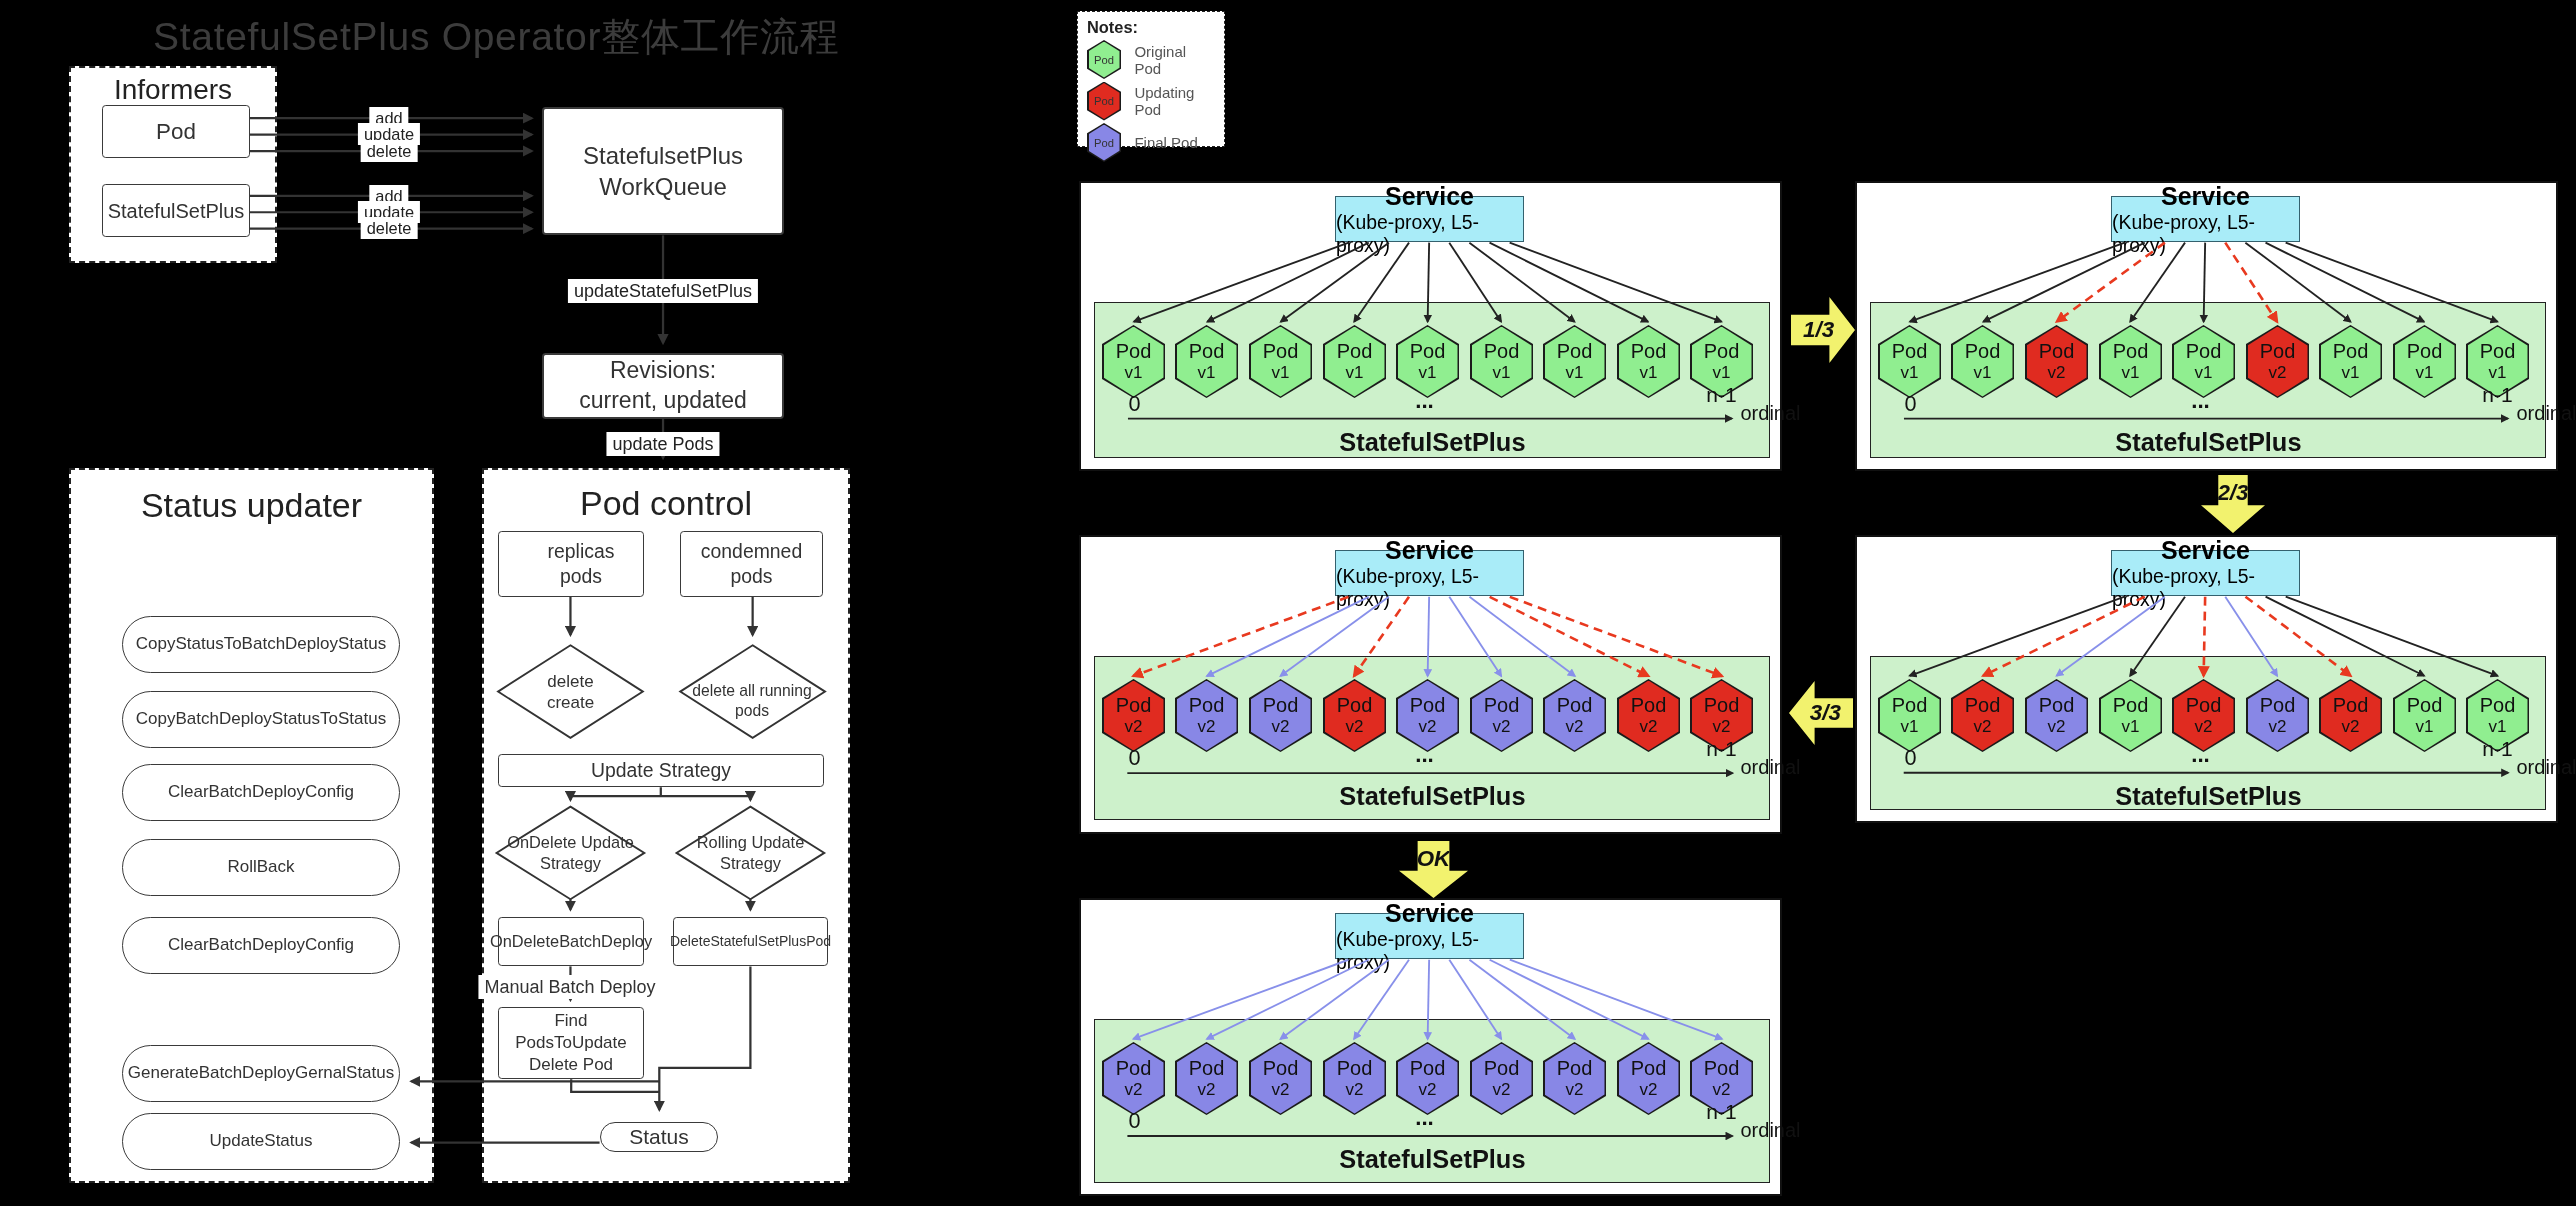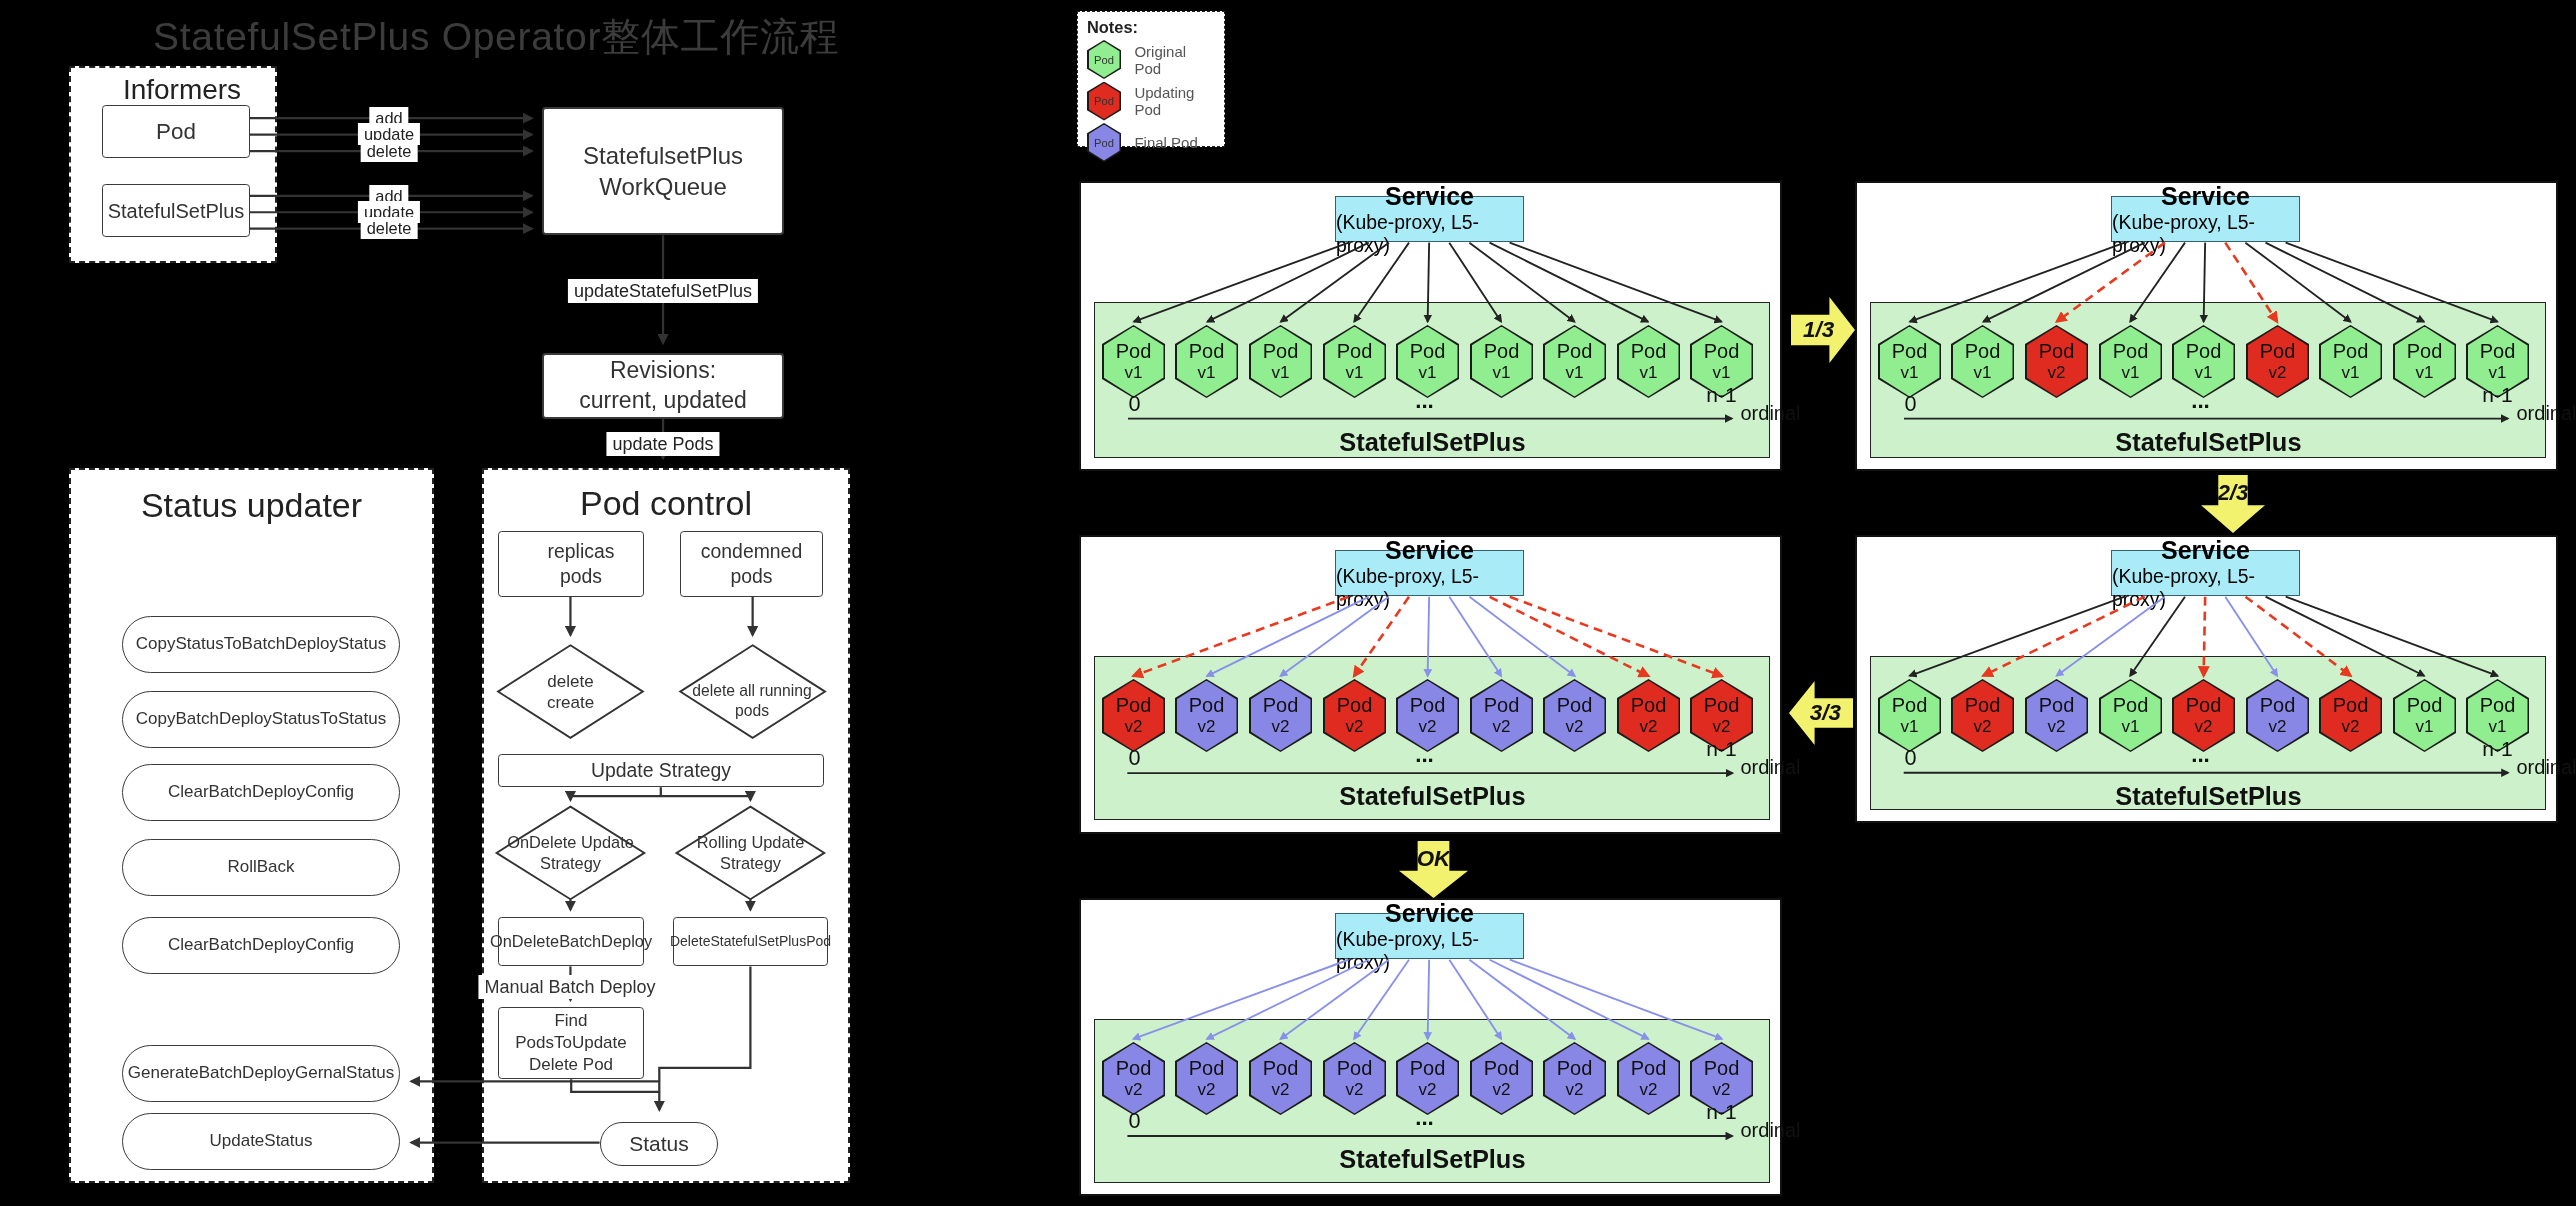--- a/index.html
+++ b/index.html
@@ -75,21 +75,21 @@
       <div class="hexo hs">
         <div class="hexi hx-final">
             <span class="lpod">Pod</span>
           </div>
       </div>
       <span class="llab">Final Pod</span>
     </div>
   </div>
 
   <div class="dashedbox" style="left:69px;top:66px;width:208px;height:197px;"></div>
-  <div class="label" style="left:78px;top:72px;width:208px;font-size:28px;">Informers</div>
+  <div class="label" style="left:69px;top:72px;width:208px;font-size:28px;">Informers</div>
   <div class="box" style="left:102px;top:105px;width:148px;height:53px;font-size:22.4px;">Pod</div>
   <div class="box" style="left:102px;top:184px;width:148px;height:53px;font-size:20px;">StatefulSetPlus</div>
 
   <div class="box" style="left:542px;top:107px;width:242px;height:128px;font-size:24px;border-width:2.2px;">StatefulsetPlus
 WorkQueue</div>
   <div class="chip" style="left:663px;top:291px;font-size:18px;">updateStatefulSetPlus</div>
   <div class="box" style="left:542px;top:353px;width:242px;height:66px;font-size:23px;border-width:2.2px;">Revisions:
 current, updated</div>
   <div class="chip" style="left:663px;top:444px;font-size:18px;">update Pods</div>
 
@@ -108,21 +108,21 @@
   <div class="box" style="left:498px;top:754px;width:326px;height:33px;font-size:19.4px;">Update Strategy</div>
   <div class="label" style="left:502px;top:832px;width:137px;font-size:16.4px;color:#333;">OnDelete Update
 Strategy</div>
   <div class="label" style="left:682px;top:832px;width:137px;font-size:16.4px;color:#333;">Rolling Update
 Strategy</div>
   <div class="box" style="left:498px;top:917px;width:146px;height:49px;font-size:16.4px;">OnDeleteBatchDeploy</div>
   <div class="box" style="left:673px;top:917px;width:155px;height:49px;font-size:14px;">DeleteStatefulSetPlusPod</div>
   <div class="chip" style="left:570px;top:987px;font-size:18px;color:#333;">Manual Batch Deploy</div>
   <div class="box" style="left:498px;top:1007px;width:146px;height:72px;font-size:17px;">Find PodsToUpdate
 Delete Pod</div>
-  <div class="box pill" style="left:600px;top:1122px;width:118px;height:44px;font-size:21px;">Status</div>
+  <div class="box pill" style="left:600px;top:1122px;width:118px;height:30px;font-size:21px;">Status</div>
 
   <svg id="gsvg" width="2576" height="1207" viewBox="0 0 3450 1616">
     <defs>
       <marker id="mA" viewBox="0 0 10 10" markerWidth="5" markerHeight="5" refX="8" refY="5" orient="auto">
         <path d="M0,0L10,5L0,10z" fill="#333"></path>
       </marker>
     </defs>
     <g stroke="#333" stroke-width="3" fill="none">
       <line x1="334" y1="158" x2="712" y2="158" marker-end="url(#mA)"></line>
       <line x1="334" y1="180" x2="712" y2="180" marker-end="url(#mA)"></line>

